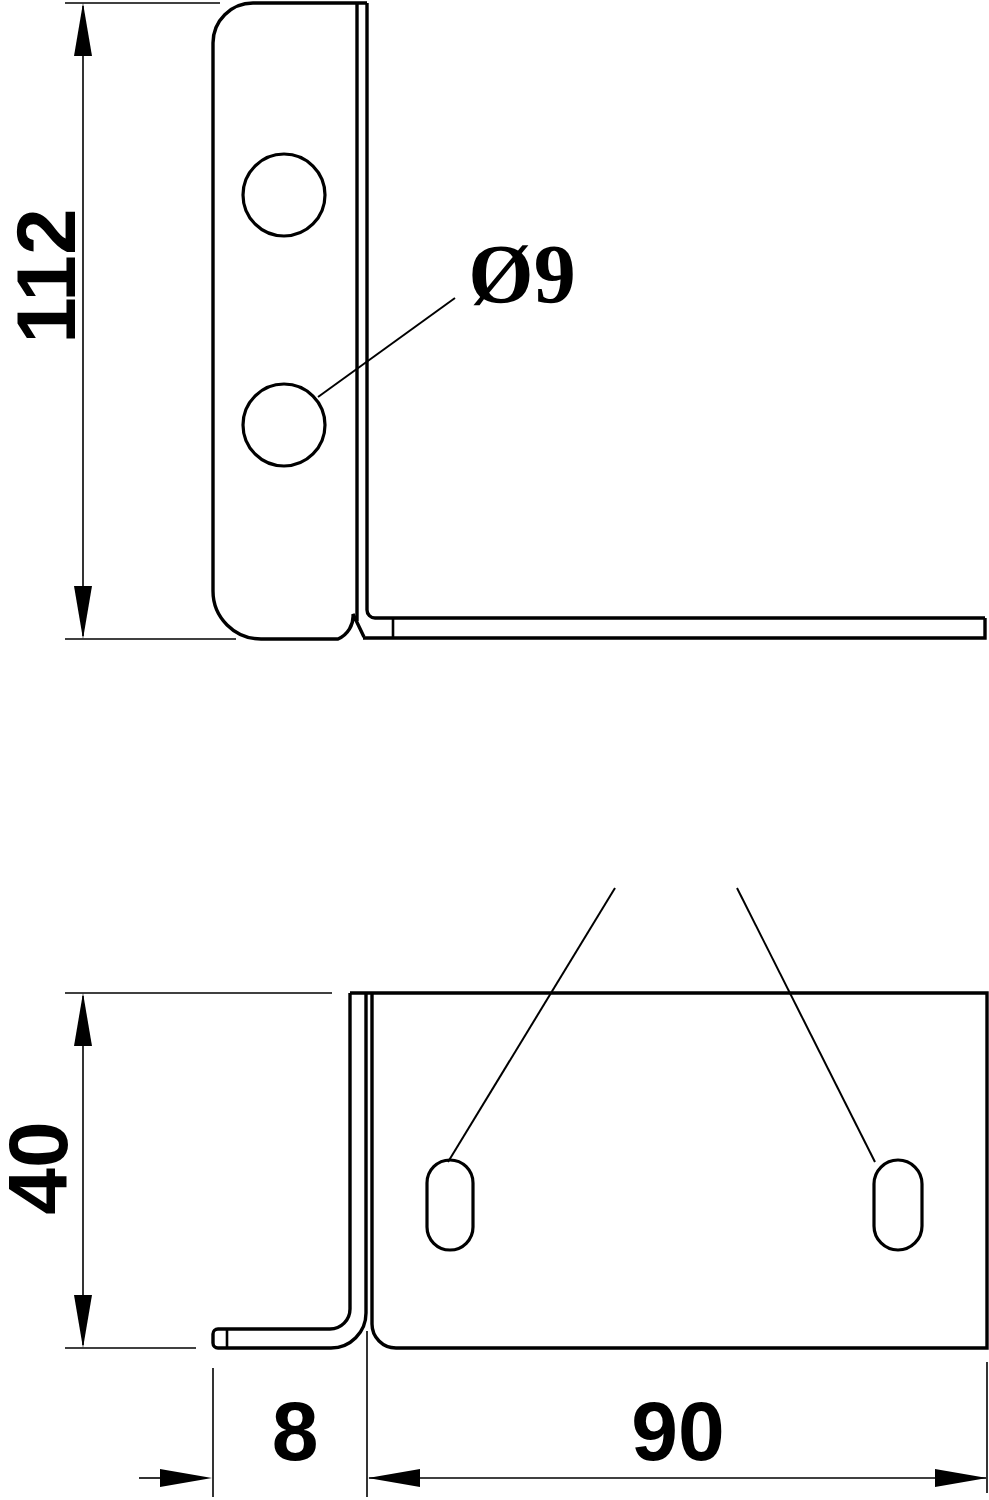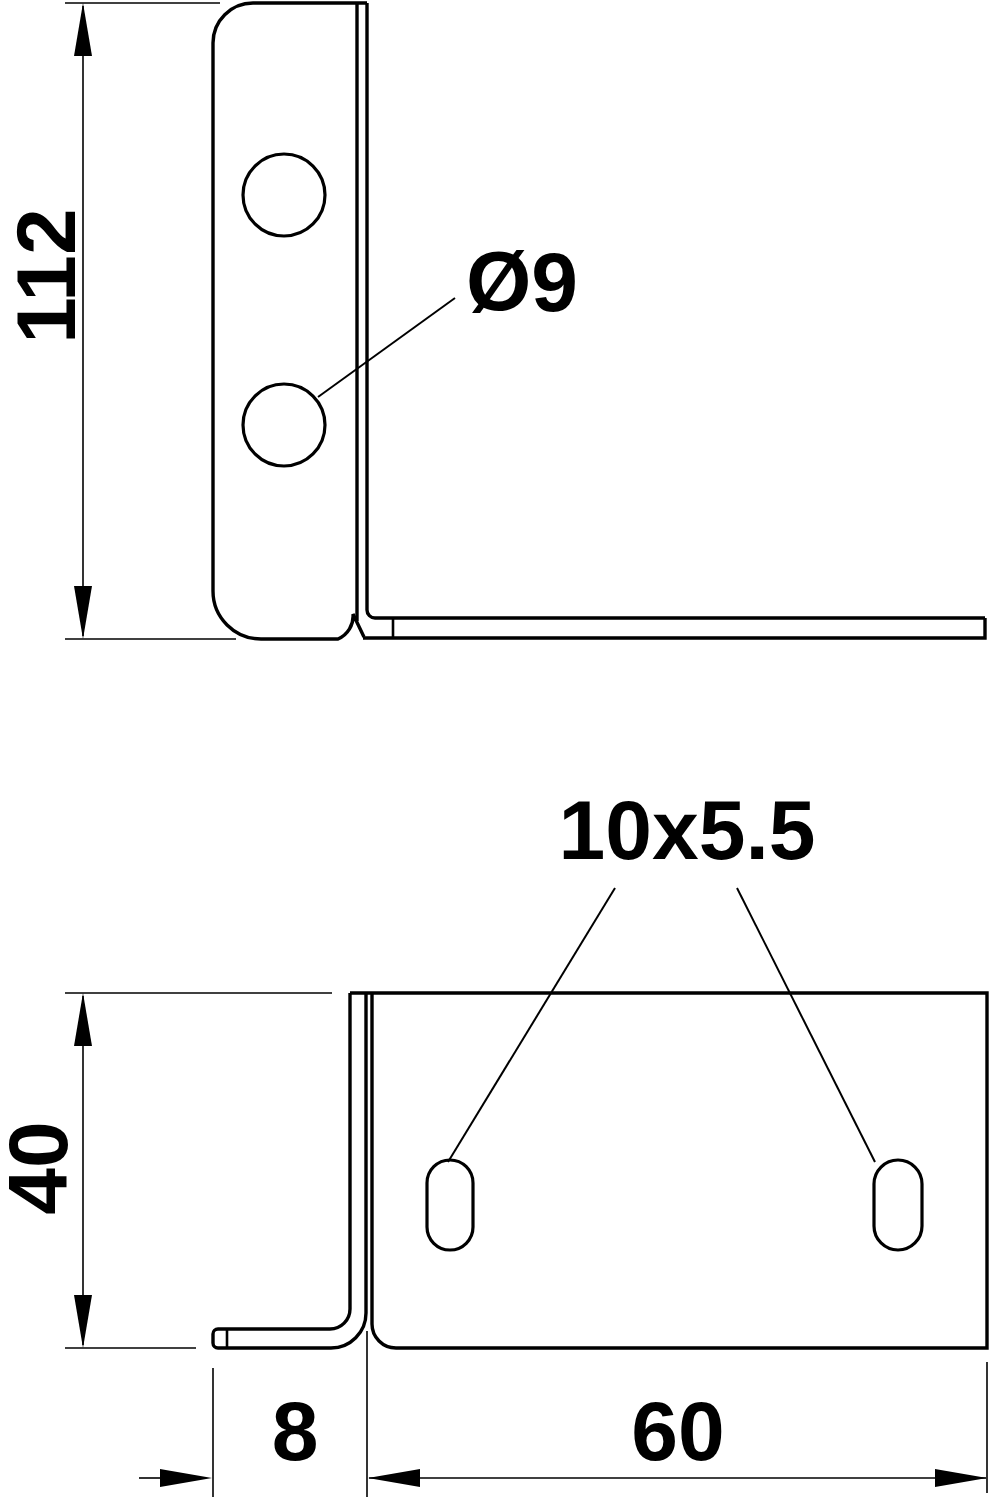--- a/index.html
+++ b/index.html
@@ -103,23 +103,22 @@
       <path d="M 139,1478 L 161,1478"></path>
       <polygon fill="#000000" stroke="none" points="212,1478 160,1469 160,1487"></polygon>
       <path d="M 369,1478 L 986,1478"></path>
       <polygon fill="#000000" stroke="none" points="368,1478 420,1469 420,1487"></polygon>
       <polygon fill="#000000" stroke="none" points="987,1478 935,1469 935,1487"></polygon>
     </g>
   </svg>
 
   <div class="dim-text vertical" style="left:46px; top:276px;">112</div>
 
-  <div class="dim-text" style="left:522px; top:282px;">Ø9</div>
+  <div class="dim-text" style="left:522px; top:275px;font-family:Liberation Serif, serif;">Ø9</div>
 
-  <div class="dim-text" style="left:687px; top:830px;">10x5.5</div>
 
   <div class="dim-text vertical" style="left:38px; top:1168px;">40</div>
 
   <div class="dim-text" style="left:295px; top:1431px;">8</div>
 
-  <div class="dim-text" style="left:678px; top:1431px;">60</div>
+  <div class="dim-text" style="left:678px; top:1431px;">90</div>
 
 </div>
 
 </body></html>

